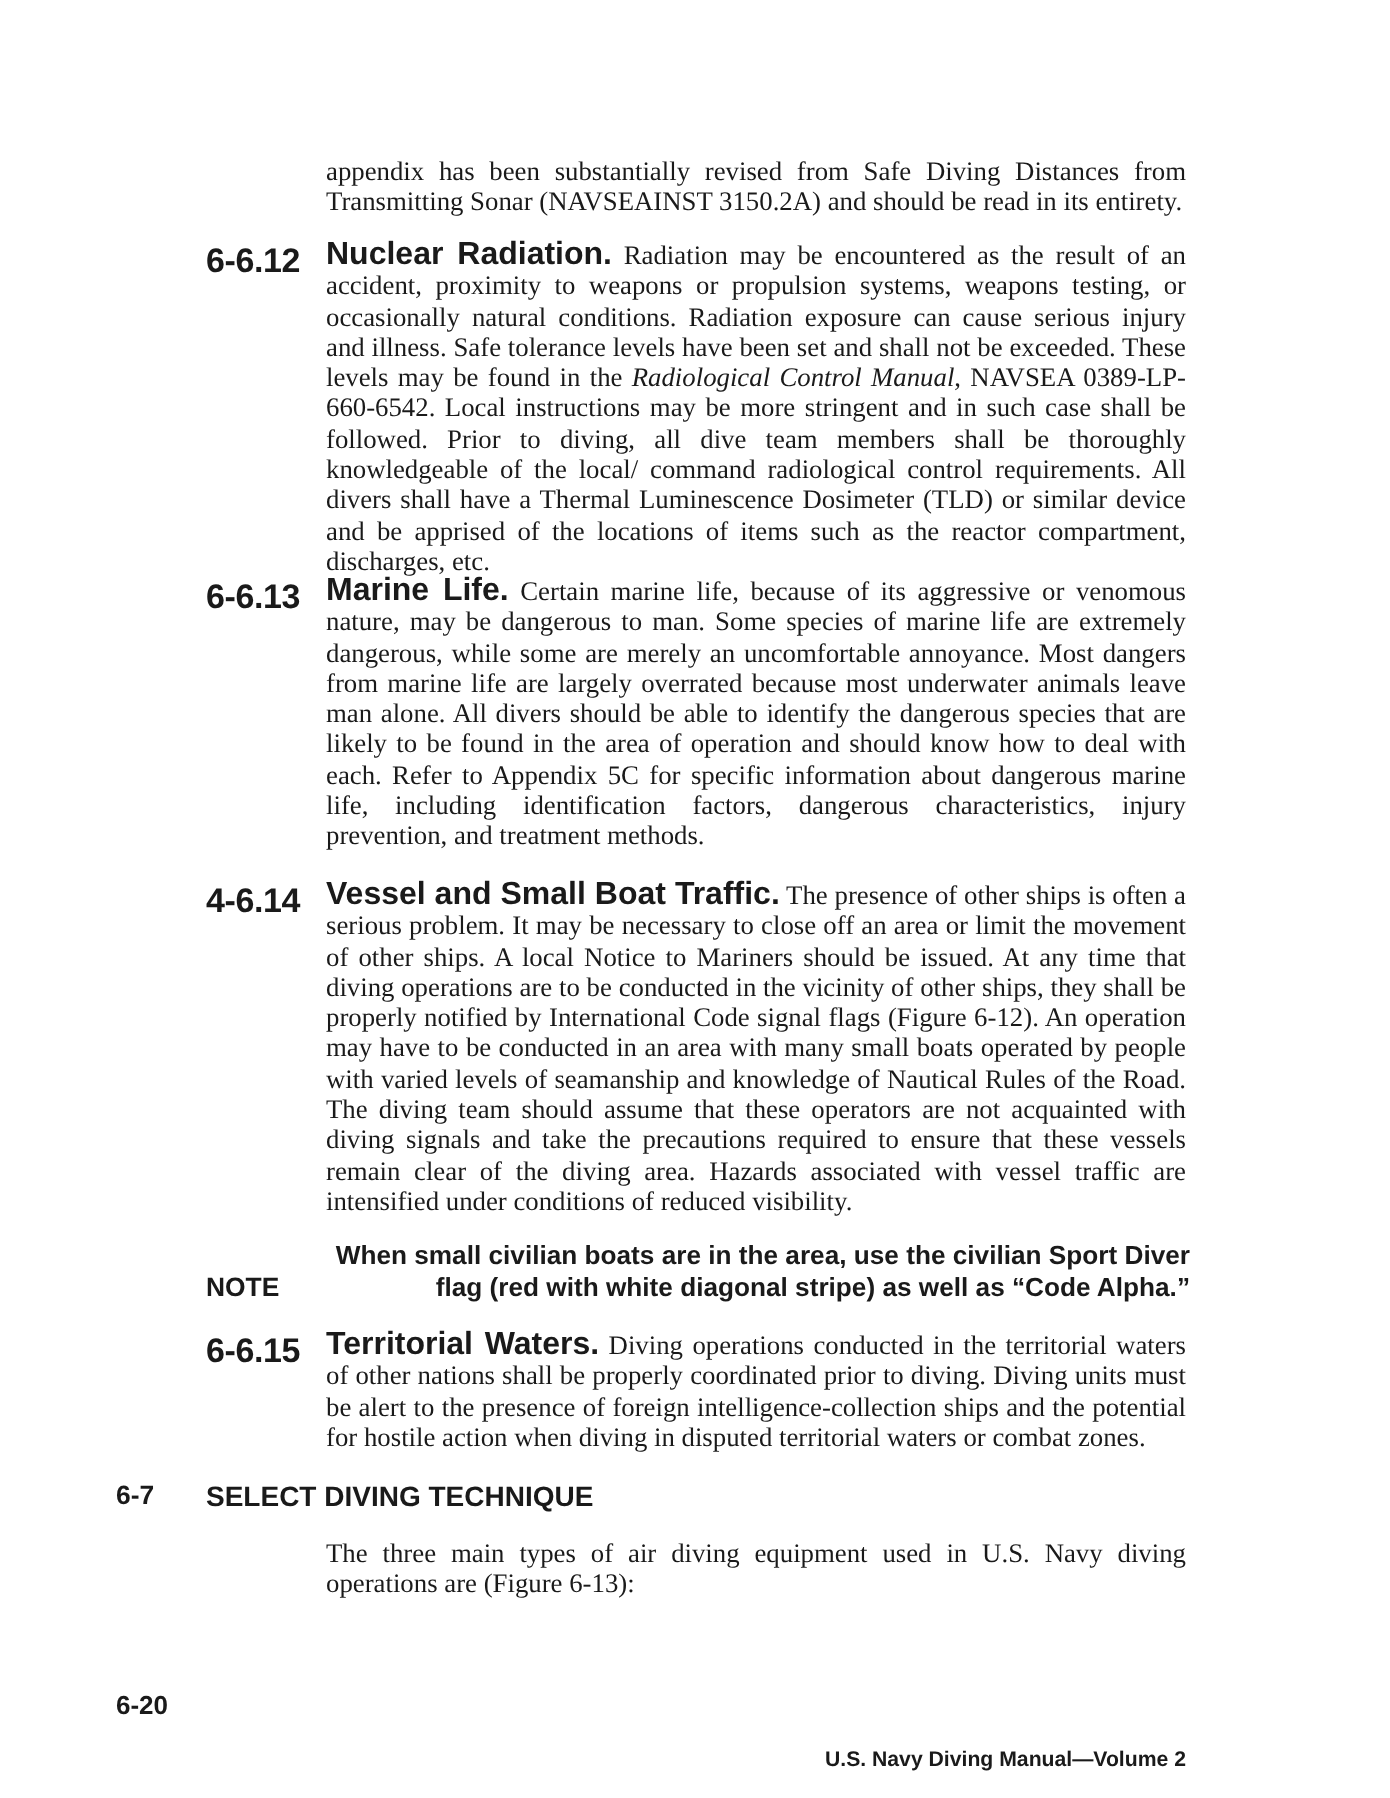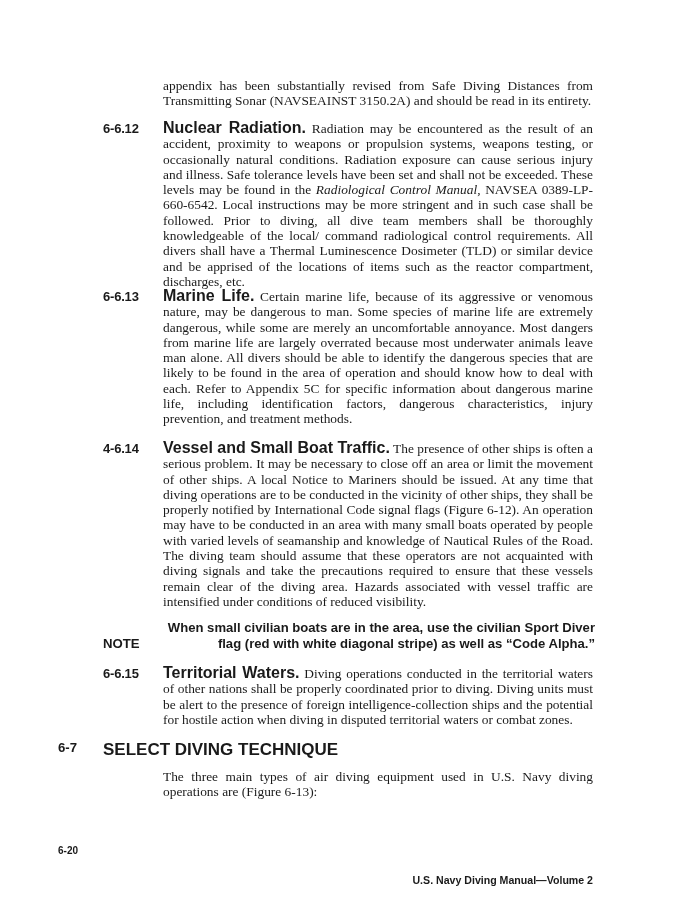--- a/index.html
+++ b/index.html
@@ -9,21 +9,21 @@
     font-family: "Liberation Serif", serif;
     font-size: 13.4px;
     line-height: 15.3px;
     text-align: justify;
     margin: 0;
   }
   .block { position: absolute; left: 0; width: 695px; }
   .num {
     position: absolute; left: 103px; top: 1px;
     font-family: "Liberation Sans", sans-serif;
-    font-weight: bold; font-size: 13px;
+    font-weight: bold; font-size: 17px;
     letter-spacing: -0.2px;
   }
   .content { position: absolute; left: 163px; width: 430px; }
   .lead {
     font-family: "Liberation Sans", sans-serif;
     font-weight: bold; font-size: 16px;
   }
   em { font-style: italic; }
   .note-label {
     position: absolute; left: 103px; top: 16px;
@@ -33,25 +33,25 @@
     position: absolute; left: 163px; width: 432px; top: 0;
     font-family: "Liberation Sans", sans-serif; font-weight: bold; font-size: 13.1px;
     line-height: 15.6px; text-align: right;
   }
   .h-num {
     position: absolute; left: 58px; top: 0;
     font-family: "Liberation Sans", sans-serif; font-weight: bold; font-size: 13.2px;
   }
   .h-title {
     position: absolute; left: 103px; top: 0;
-    font-family: "Liberation Sans", sans-serif; font-weight: bold; font-size: 17px;
+    font-family: "Liberation Sans", sans-serif; font-weight: bold; font-size: 14px;
   }
   .footer-left {
     position: absolute; left: 58px; top: 845px;
-    font-family: "Liberation Sans", sans-serif; font-weight: bold; font-size: 10px;
+    font-family: "Liberation Sans", sans-serif; font-weight: bold; font-size: 13px;
   }
   .footer-right {
     position: absolute; right: 102px; top: 845px;
     font-family: "Liberation Sans", sans-serif; font-weight: bold; font-size: 10.6px; margin-top: 29px;
   }
 </style>
 </head>
 <body>
 
 <div class="page">

